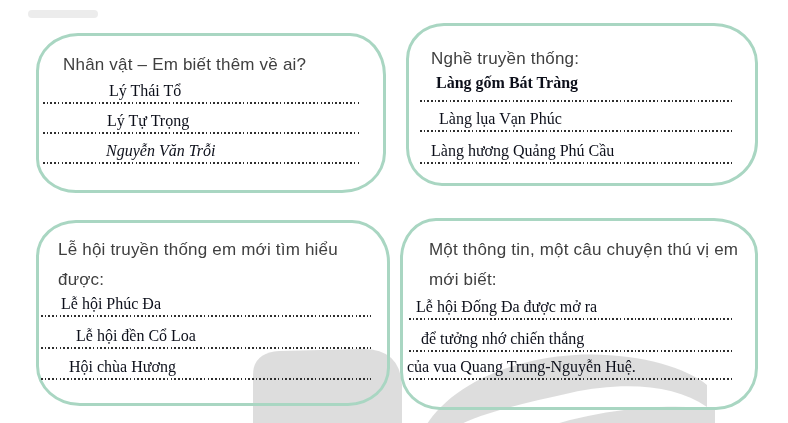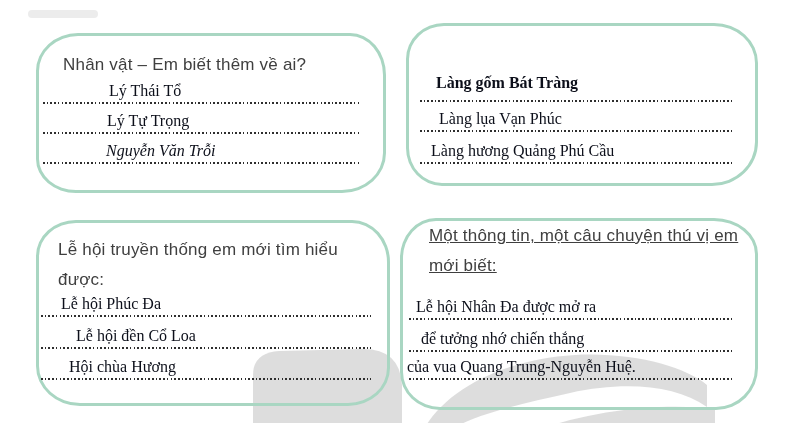--- a/index.html
+++ b/index.html
@@ -79,41 +79,42 @@
     <div class="box-header nowrap" style="left:24px;top:14px;">Nhân vật – Em biết thêm về ai?</div>
     <div class="answer-text" style="left:70px;top:42px;">Lý Thái Tổ</div>
     <div class="dotline" style="left:4px;right:22px;top:66px;"></div>
     <div class="answer-text" style="left:68px;top:72px;">Lý Tự Trọng</div>
     <div class="dotline" style="left:4px;right:22px;top:96px;"></div>
     <div class="answer-text" style="left:67px;top:102px;font-style:italic;">Nguyễn Văn Trỗi</div>
     <div class="dotline" style="left:4px;right:22px;top:126px;"></div>
   </div>
 
   <div class="box" id="box-crafts">
+    <div class="box-header nowrap" style="left:22px;top:18px;">Nghề truyền thống:</div>
     <div class="answer-text" style="left:27px;top:44px;font-weight:bold;">Làng gốm Bát Tràng</div>
     <div class="dotline" style="left:11px;right:20px;top:74px;"></div>
     <div class="answer-text" style="left:30px;top:80px;">Làng lụa Vạn Phúc</div>
     <div class="dotline" style="left:11px;right:20px;top:104px;"></div>
     <div class="answer-text" style="left:22px;top:112px;">Làng hương Quảng Phú Cầu</div>
     <div class="dotline" style="left:11px;right:20px;top:136px;"></div>
   </div>
 
   <div class="box" id="box-festivals">
     <div class="box-header" style="left:19px;top:12px;width:305px;">Lễ hội truyền thống em mới tìm hiểu được:</div>
     <div class="answer-text" style="left:22px;top:68px;">Lễ hội Phúc Đa</div>
     <div class="dotline" style="left:2px;right:16px;top:92px;"></div>
     <div class="answer-text" style="left:37px;top:100px;">Lễ hội đền Cổ Loa</div>
     <div class="dotline" style="left:2px;right:16px;top:124px;"></div>
     <div class="answer-text" style="left:30px;top:131px;">Hội chùa Hương</div>
     <div class="dotline" style="left:2px;right:16px;top:155px;"></div>
   </div>
 
   <div class="box" id="box-story">
-    <div class="box-header" style="left:26px;top:0;width:310px;text-decoration:underline;">Một thông tin, một câu chuyện thú vị em mới biết:</div>
-    <div class="answer-text" style="left:13px;top:73px;">Lễ hội Nhân Đa được mở ra</div>
+    <div class="box-header" style="left:26px;top:14px;width:310px;">Một thông tin, một câu chuyện thú vị em mới biết:</div>
+    <div class="answer-text" style="left:13px;top:73px;">Lễ hội Đống Đa được mở ra</div>
     <div class="dotline" style="left:6px;right:20px;top:97px;"></div>
     <div class="answer-text" style="left:18px;top:105px;">để tưởng nhớ chiến thắng</div>
     <div class="dotline" style="left:6px;right:20px;top:129px;"></div>
     <div class="answer-text" style="left:4px;top:133px;">của vua Quang Trung-Nguyễn Huệ.</div>
     <div class="dotline" style="left:6px;right:20px;top:157px;"></div>
   </div>
 
 </div>
 
 </body></html>

